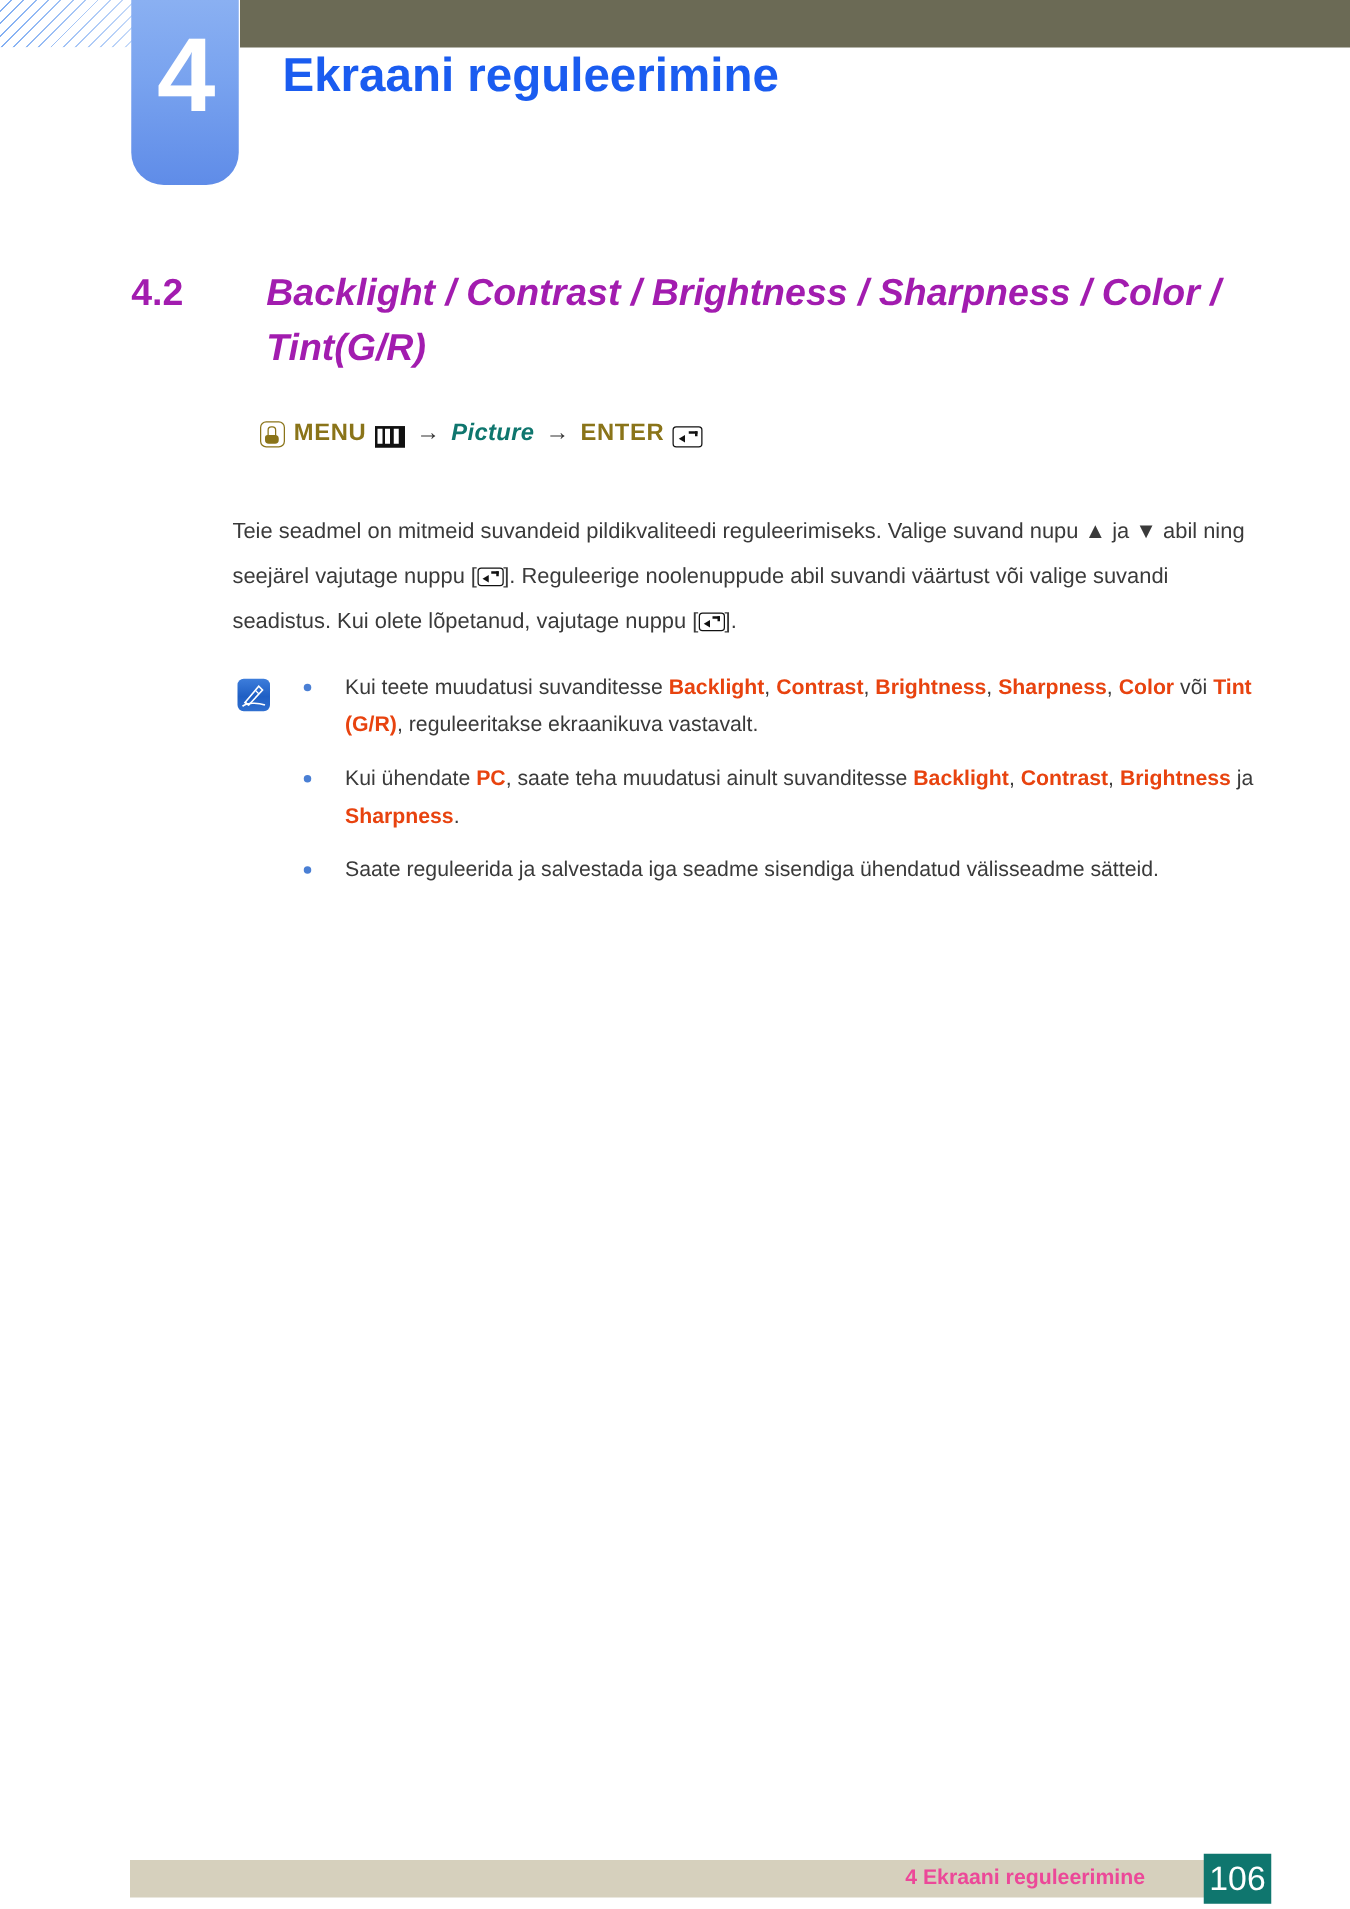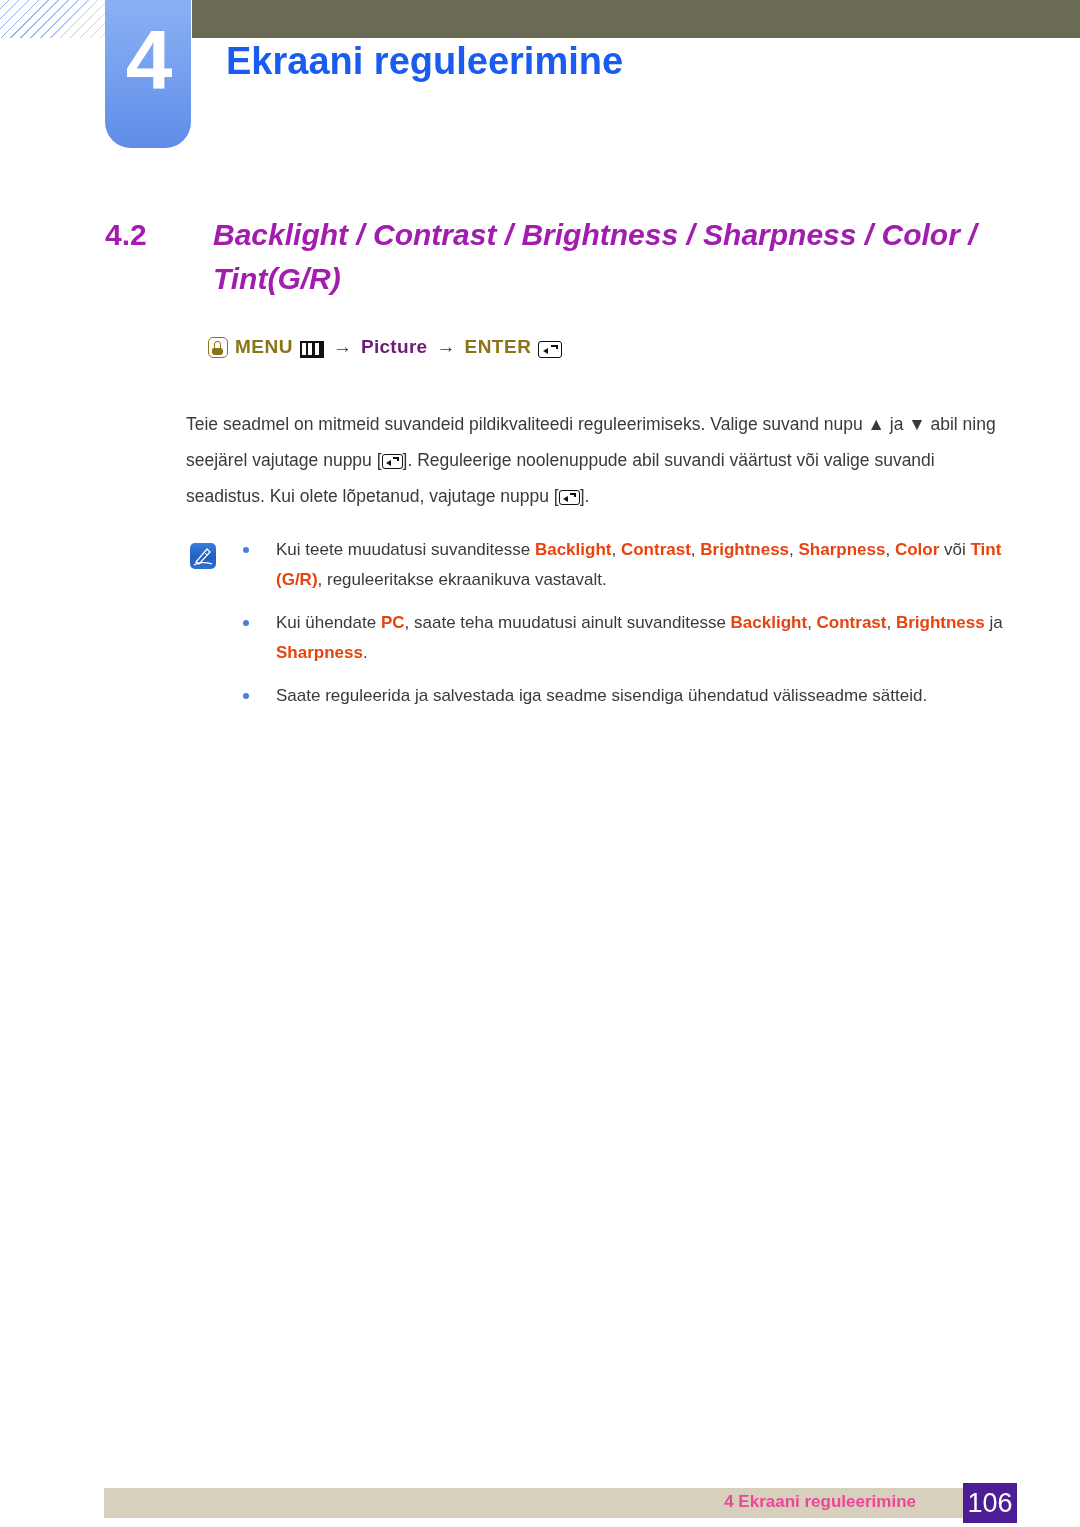--- a/index.html
+++ b/index.html
@@ -89,21 +89,21 @@
     position: absolute;
     left: 208px; top: 336px;
     font-size: 19px;
     font-weight: 700;
     display: flex;
     align-items: flex-end;
     gap: 7px;
     white-space: nowrap;
   }
   .path-olive { color: #8a7419; letter-spacing: 0.5px; }
-  .path-red   { color: #701a75; letter-spacing: 0.3px; }
+  .path-red   { color: #0f766e; letter-spacing: 0.3px; font-style: italic; }
   .path-arrow { color: #333333; font-weight: 400; font-size: 19px; padding: 0 2px;}
 
   .icn-hand {
     display: inline-block;
     width: 20px; height: 21px;
     border: 1.6px solid #8a7419;
     border-radius: 5px;
     position: relative;
     box-sizing: border-box;
   }
@@ -237,21 +237,21 @@
     right: 164px; top: 1492px;
     font-size: 17px;
     font-weight: 700;
     color: #ec4899;
     white-space: nowrap;
   }
   #page-number-box {
     position: absolute;
     left: 963px; top: 1483px;
     width: 54px; height: 40px;
-    background: #4c1d95;
+    background: #0f766e;
     color: #ffffff;
     font-size: 27px;
     font-weight: 400;
     text-align: center;
     line-height: 41px;
   }
 </style>
 </head>
 <body>
 

